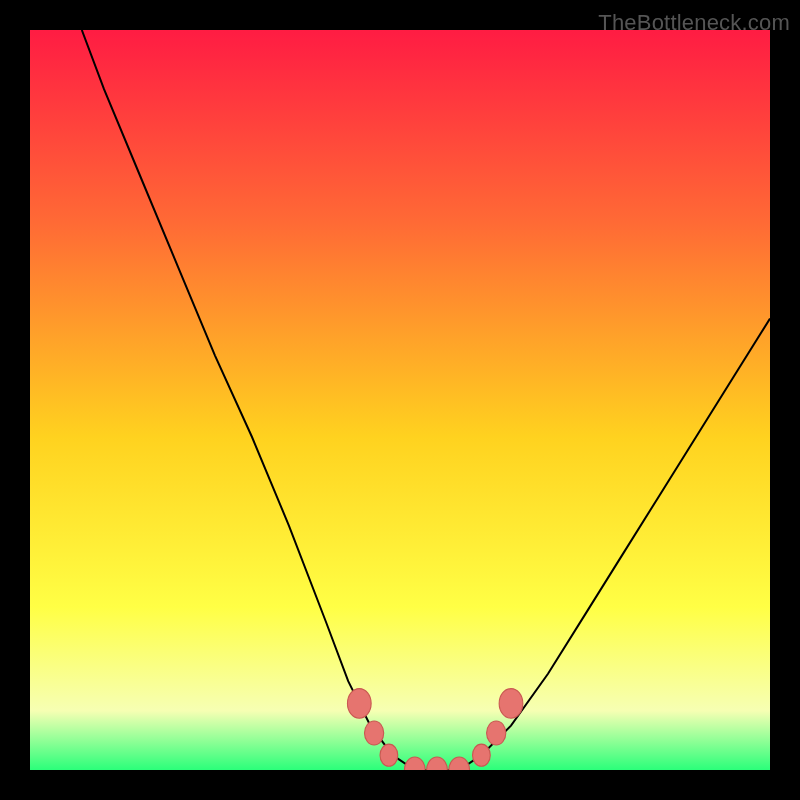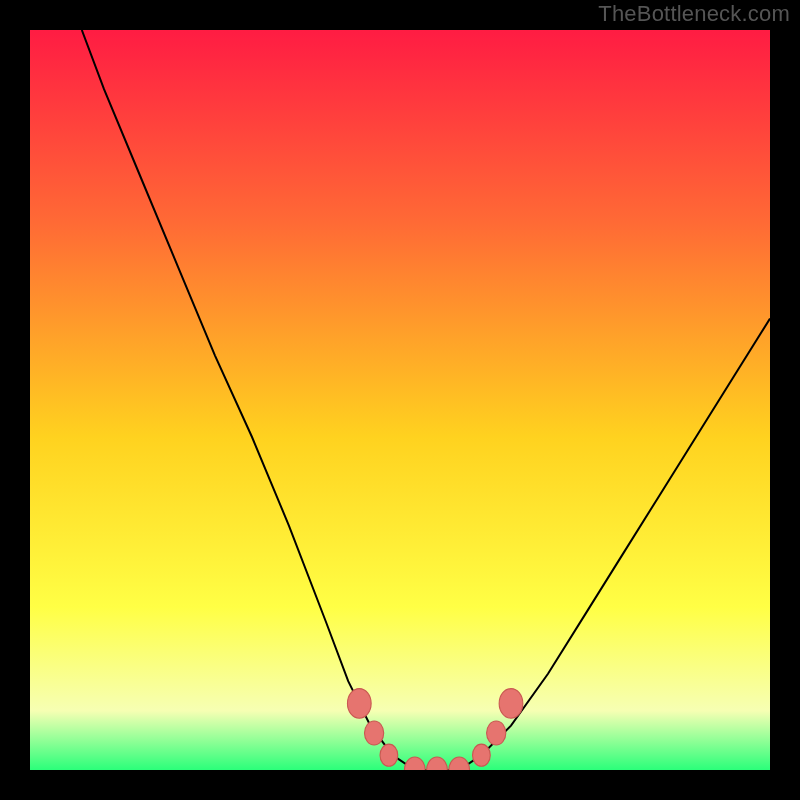--- a/index.html
+++ b/index.html
@@ -19,21 +19,21 @@
   }
   .plot-area {
     position: absolute;
     left: 30px;
     top: 30px;
     width: 740px;
     height: 740px;
   }
   .watermark {
     position: absolute;
-    top: 1px;
+    top: 10px;
     right: 10px;
     color: #555;
     font-size: 22px;
     font-weight: 500;
     letter-spacing: 0.2px;
     user-select: none;
   }
   svg { display: block; }
 </style>
 </head>

